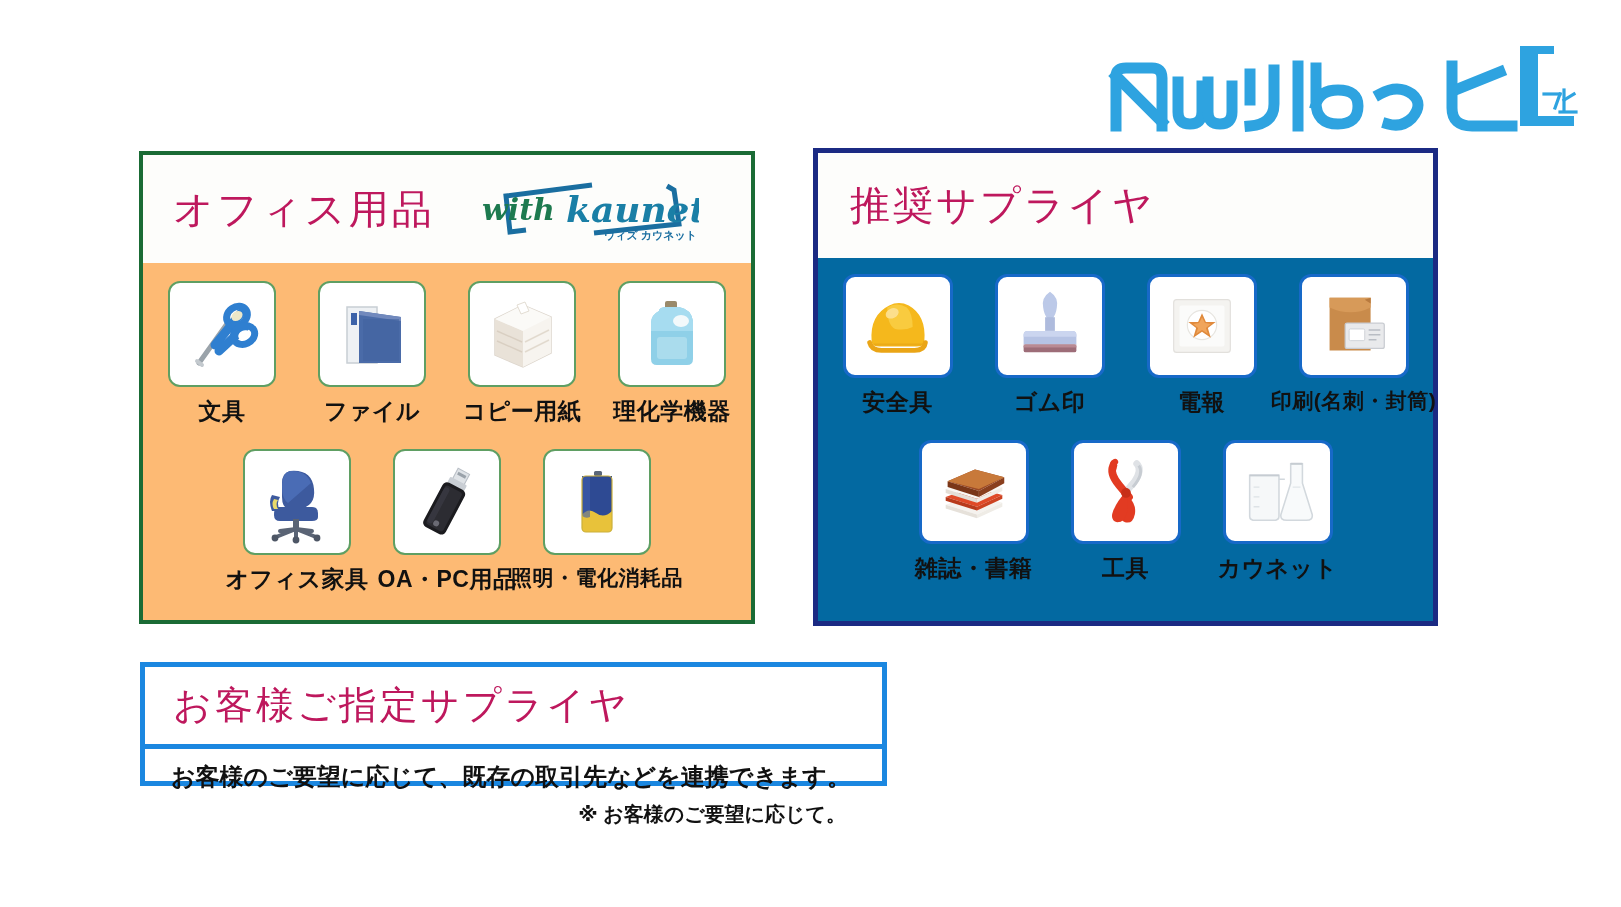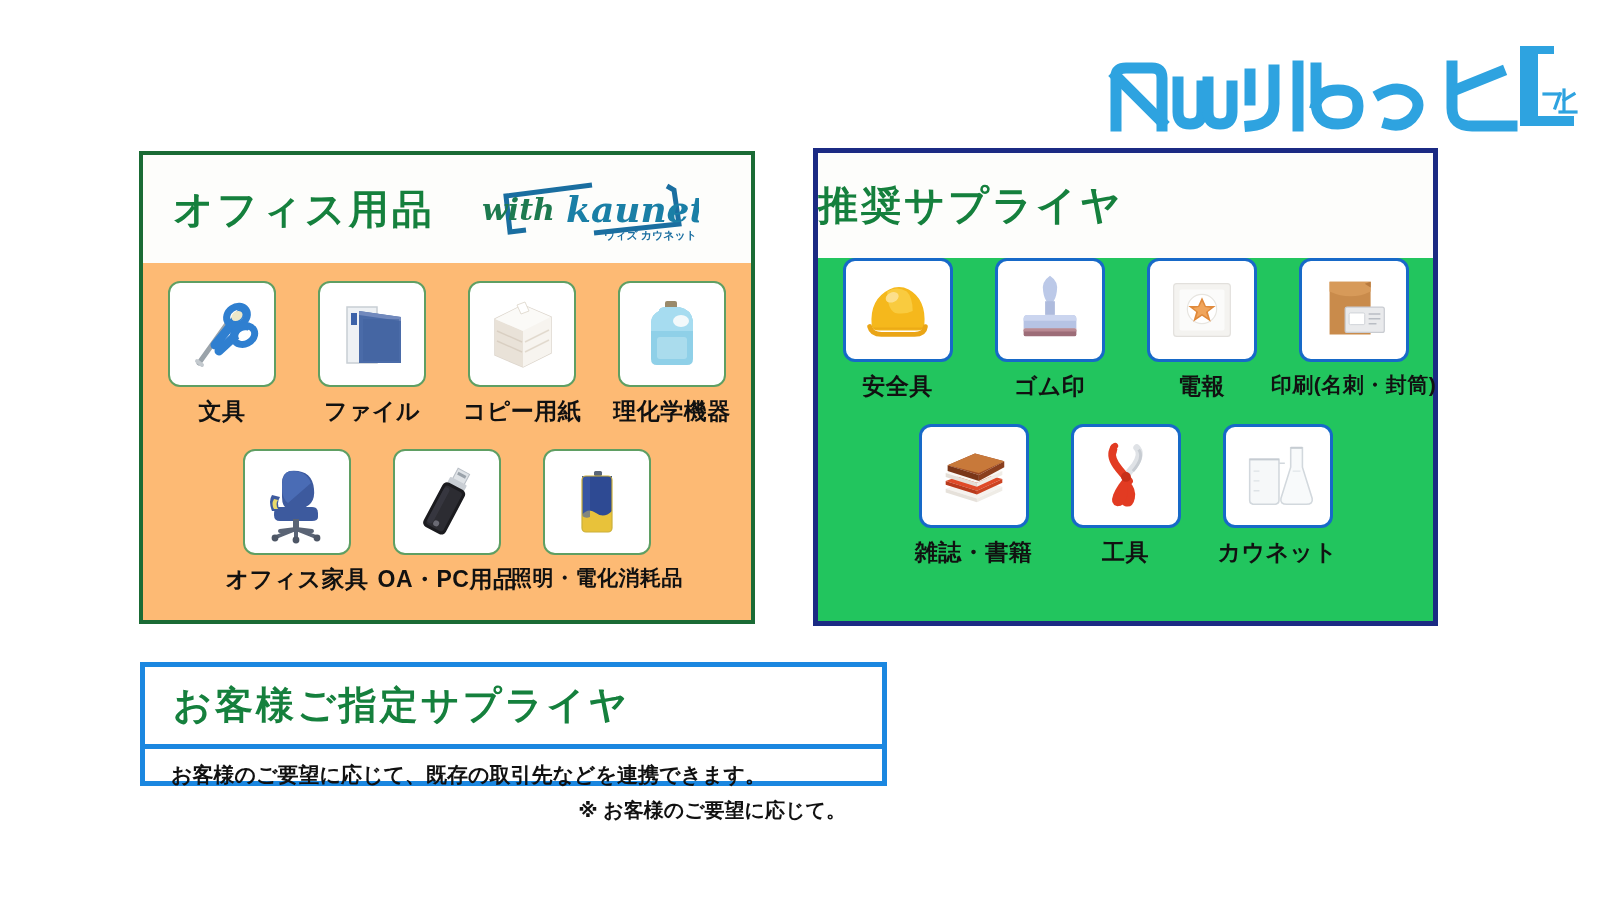--- a/index.html
+++ b/index.html
@@ -33,22 +33,22 @@
   }
   .panel-header {
     background: #fdfdfb;
     display: flex;
     align-items: center;
     box-sizing: border-box;
   }
   .panel-title {
     font-size: 40px;
     letter-spacing: 3px;
-    color: #15803d;
-    font-weight: 700;
+    color: #be185d;
+    font-weight: 400;
     white-space: nowrap;
   }
   .panel-body {
     box-sizing: border-box;
   }
 
   
   #panel-office {
     left: 139px;
     top: 151px;
@@ -79,24 +79,26 @@
   
   #panel-supplier {
     left: 813px;
     top: 148px;
     width: 625px;
     height: 478px;
     border: 5px solid #1b2a83;
   }
   #panel-supplier .panel-header {
     height: 105px;
+    padding-left: 32px;
   }
   #panel-supplier .panel-body {
-    background: #22c55e;
+    background: #0369a1;
     height: calc(100% - 105px);
+    padding-top: 16px;
   }
 
   
   .icon-row {
     display: flex;
     justify-content: center;
   }
   .icon-cell {
     display: flex;
     flex-direction: column;
@@ -151,21 +153,21 @@
     border-bottom: 5px solid #1b87e0;
     background: #ffffff;
   }
   #panel-custom .panel-title { font-size: 38px; }
   #panel-custom .panel-body {
     background: #ffffff;
     padding: 12px 24px 0 26px;
     height: calc(100% - 87px);
   }
   #custom-desc {
-    font-size: 21px;
+    font-size: 24px;
     font-weight: bold;
     color: #111111;
     letter-spacing: 0px;
     white-space: nowrap;
   }
   #custom-note {
     margin-top: 8px;
     font-size: 20px;
     font-weight: bold;
     color: #111111;

